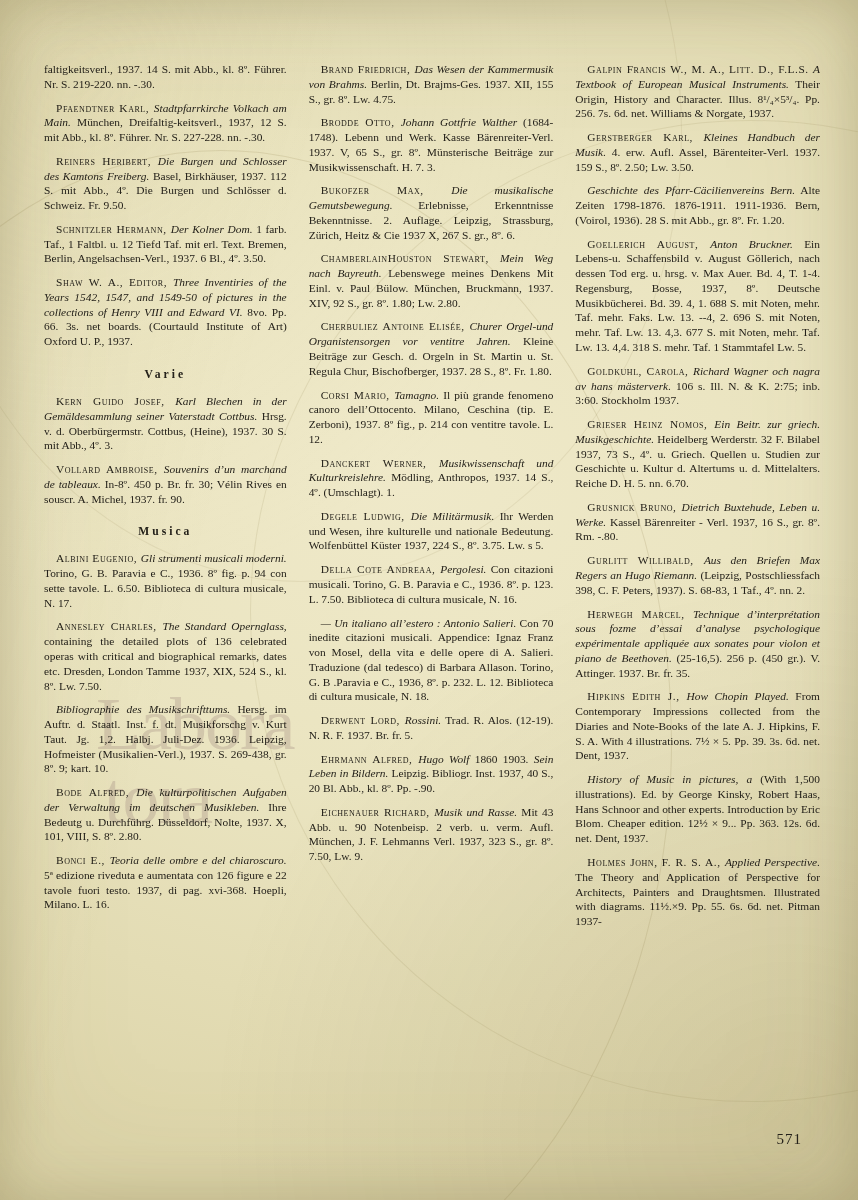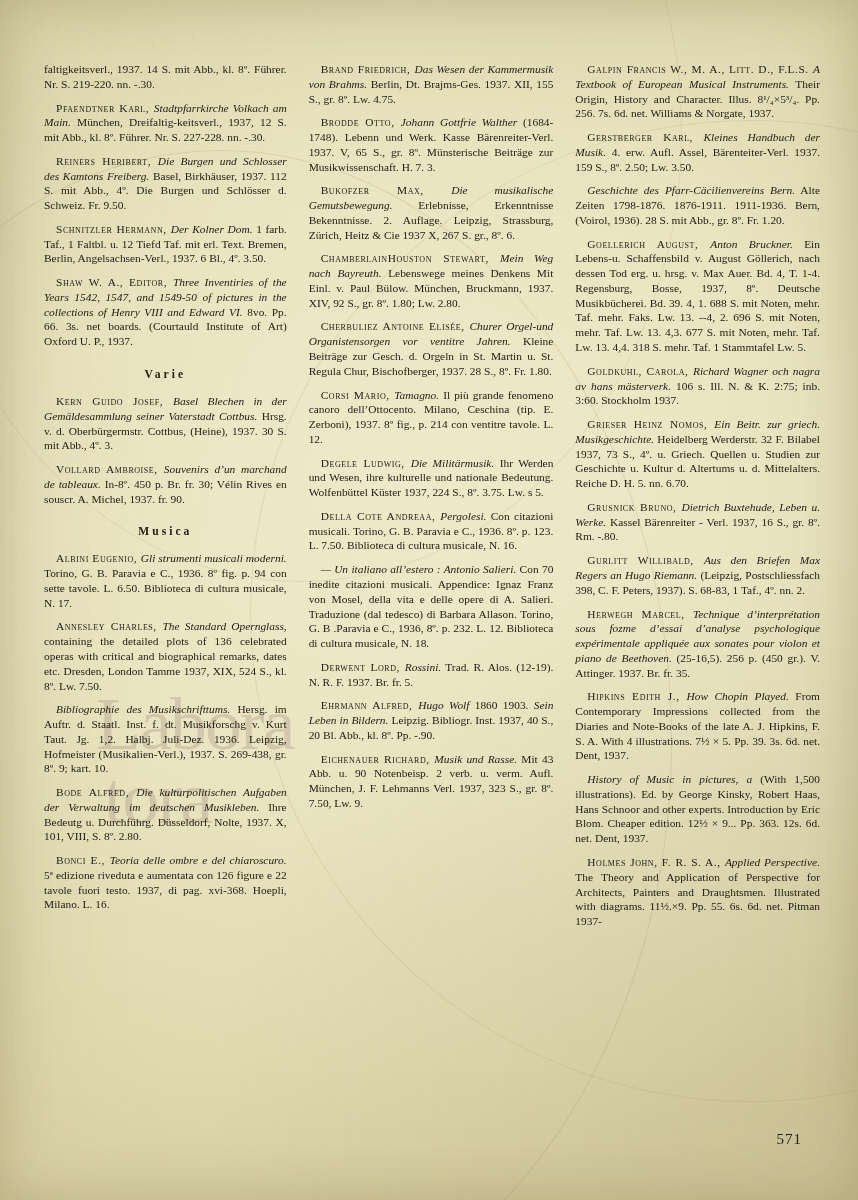--- a/index.html
+++ b/index.html
@@ -132,36 +132,37 @@
   </div>
 
   <div class="columns">
     <div class="col c1">
         <p class="entry nohang"><span>faltigkeitsverl., 1937. 14 S. mit Abb., kl. 8º. Führer. Nr. S. 219-220. nn. -.30.</span></p>
         <p class="entry"><span class="sc">Pfaendtner Karl, </span><span class="it">Stadtpfarrkirche Volkach am Main.</span><span> München, Dreifaltig-keitsverl., 1937, 12 S. mit Abb., kl. 8º. Führer. Nr. S. 227-228. nn. -.30.</span></p>
         <p class="entry"><span class="sc">Reiners Heribert, </span><span class="it">Die Burgen und Schlosser des Kamtons Freiberg.</span><span> Basel, Birkhäuser, 1937. 112 S. mit Abb., 4º. Die Burgen und Schlösser d. Schweiz. Fr. 9.50.</span></p>
         <p class="entry"><span class="sc">Schnitzler Hermann, </span><span class="it">Der Kolner Dom.</span><span> 1 farb. Taf., 1 Faltbl. u. 12 Tiefd Taf. mit erl. Text. Bremen, Berlin, Angelsachsen-Verl., 1937. 6 Bl., 4º. 3.50.</span></p>
         <p class="entry"><span class="sc">Shaw W. A., Editor, </span><span class="it">Three Inventiries of the Years 1542, 1547, and 1549-50 of pictures in the collections of Henry VIII and Edward VI.</span><span> 8vo. Pp. 66. 3s. net boards. (Courtauld Institute of Art) Oxford U. P., 1937.</span></p>
         <div class="section-head">Varie</div>
-        <p class="entry"><span class="sc">Kern Guido Josef, </span><span class="it">Basel Blechen in der Gemäldesammlung seiner Vaterstadt Cottbus.</span><span> Hrsg. v. d. Oberbürgermstr. Cottbus, (Heine), 1937. 30 S. mit Abb., 4º. 3.</span></p>
+        <p class="entry"><span class="sc">Kern Guido Josef, </span><span class="it">Karl Blechen in der Gemäldesammlung seiner Vaterstadt Cottbus.</span><span> Hrsg. v. d. Oberbürgermstr. Cottbus, (Heine), 1937. 30 S. mit Abb., 4º. 3.</span></p>
         <p class="entry"><span class="sc">Vollard Ambroise, </span><span class="it">Souvenirs d’un marchand de tableaux.</span><span> In-8º. 450 p. Br. fr. 30; Vélin Rives en souscr. A. Michel, 1937. fr. 90.</span></p>
         <div class="section-head">Musica</div>
         <p class="entry"><span class="sc">Albini Eugenio, </span><span class="it">Gli strumenti musicali moderni.</span><span> Torino, G. B. Paravia e C., 1936. 8º fig. p. 94 con sette tavole. L. 6.50. Biblioteca di cultura musicale, N. 17.</span></p>
         <p class="entry"><span class="sc">Annesley Charles, </span><span class="it">The Standard Opernglass,</span><span> containing the detailed plots of 136 celebrated operas with critical and biographical remarks, dates etc. Dresden, London Tamme 1937, XIX, 524 S., kl. 8º. Lw. 7.50.</span></p>
         <p class="entry"><span class="it">Bibliographie des Musikschrifttums.</span><span> Hersg. im Auftr. d. Staatl. Inst. f. dt. Musikforschg v. Kurt Taut. Jg. 1,2. Halbj. Juli-Dez. 1936. Leipzig, Hofmeister (Musikalien-Verl.), 1937. S. 269-438, gr. 8º. 9; kart. 10.</span></p>
         <p class="entry"><span class="sc">Bode Alfred, </span><span class="it">Die kulturpolitischen Aufgaben der Verwaltung im deutschen Musikleben.</span><span> Ihre Bedeutg u. Durchführg. Düsseldorf, Nolte, 1937. X, 101, VIII, S. 8º. 2.80.</span></p>
         <p class="entry"><span class="sc">Bonci E., </span><span class="it">Teoria delle ombre e del chiaroscuro.</span><span> 5ª edizione riveduta e aumentata con 126 figure e 22 tavole fuori testo. 1937, di pag. xvi-368. Hoepli, Milano. L. 16.</span></p>
       </div>
     <div class="col c2">
         <p class="entry"><span class="sc">Brand Friedrich, </span><span class="it">Das Wesen der Kammermusik von Brahms.</span><span> Berlin, Dt. Brajms-Ges. 1937. XII, 155 S., gr. 8º. Lw. 4.75.</span></p>
         <p class="entry"><span class="sc">Brodde Otto, </span><span class="it">Johann Gottfrie Walther</span><span> (1684-1748). Lebenn und Werk. Kasse Bärenreiter-Verl. 1937. V, 65 S., gr. 8º. Münsterische Beiträge zur Musikwissenschaft. H. 7. 3.</span></p>
         <p class="entry"><span class="sc">Bukofzer Max, </span><span class="it">Die musikalische Gemutsbewegung.</span><span> Erlebnisse, Erkenntnisse Bekenntnisse. 2. Auflage. Leipzig, Strassburg, Zürich, Heitz &amp; Cie 1937 X, 267 S. gr., 8º. 6.</span></p>
         <p class="entry"><span class="sc">ChamberlainHouston Stewart, </span><span class="it">Mein Weg nach Bayreuth.</span><span> Lebenswege meines Denkens Mit Einl. v. Paul Bülow. München, Bruckmann, 1937. XIV, 92 S., gr. 8º. 1.80; Lw. 2.80.</span></p>
         <p class="entry"><span class="sc">Cherbuliez Antoine Elisée, </span><span class="it">Churer Orgel-und Organistensorgen vor ventitre Jahren.</span><span> Kleine Beiträge zur Gesch. d. Orgeln in St. Martin u. St. Regula Chur, Bischofberger, 1937. 28 S., 8º. Fr. 1.80.</span></p>
         <p class="entry"><span class="sc">Corsi Mario, </span><span class="it">Tamagno.</span><span> Il più grande fenomeno canoro dell’Ottocento. Milano, Ceschina (tip. E. Zerboni), 1937. 8º fig., p. 214 con ventitre tavole. L. 12.</span></p>
+        <p class="entry"><span class="sc">Danckert Werner, </span><span class="it">Musikwissenschaft und Kulturkreislehre.</span><span> Mödling, Anthropos, 1937. 14 S., 4º. (Umschlagt). 1.</span></p>
         <p class="entry"><span class="sc">Degele Ludwig, </span><span class="it">Die Militärmusik.</span><span> Ihr Werden und Wesen, ihre kulturelle und nationale Bedeutung. Wolfenbüttel Küster 1937, 224 S., 8º. 3.75. Lw. s 5.</span></p>
         <p class="entry"><span class="sc">Della Cote Andreaa, </span><span class="it">Pergolesi.</span><span> Con citazioni musicali. Torino, G. B. Paravia e C., 1936. 8º. p. 123. L. 7.50. Biblioteca di cultura musicale, N. 16.</span></p>
         <p class="entry"><span class="it">— Un italiano all’estero : Antonio Salieri.</span><span> Con 70 inedite citazioni musicali. Appendice: Ignaz Franz von Mosel, della vita e delle opere di A. Salieri. Traduzione (dal tedesco) di Barbara Allason. Torino, G. B .Paravia e C., 1936, 8º. p. 232. L. 12. Biblioteca di cultura musicale, N. 18.</span></p>
         <p class="entry"><span class="sc">Derwent Lord, </span><span class="it">Rossini.</span><span> Trad. R. Alos. (12-19). N. R. F. 1937. Br. fr. 5.</span></p>
         <p class="entry"><span class="sc">Ehrmann Alfred, </span><span class="it">Hugo Wolf</span><span> 1860 1903. <i>Sein Leben in Bildern.</i> Leipzig. Bibliogr. Inst. 1937, 40 S., 20 Bl. Abb., kl. 8º. Pp. -.90.</span></p>
         <p class="entry"><span class="sc">Eichenauer Richard, </span><span class="it">Musik und Rasse.</span><span> Mit 43 Abb. u. 90 Notenbeisp. 2 verb. u. verm. Aufl. München, J. F. Lehmanns Verl. 1937, 323 S., gr. 8º. 7.50, Lw. 9.</span></p>
       </div>
     <div class="col c3">
         <p class="entry"><span class="sc">Galpin Francis W., M. A., Litt. D., F.L.S. </span><span class="it">A Textbook of European Musical Instruments.</span><span> Their Origin, History and Character. Illus. 8¹/₄×5³/₄. Pp. 256. 7s. 6d. net. Williams &amp; Norgate, 1937.</span></p>
         <p class="entry"><span class="sc">Gerstberger Karl, </span><span class="it">Kleines Handbuch der Musik.</span><span> 4. erw. Aufl. Assel, Bärenteiter-Verl. 1937. 159 S., 8º. 2.50; Lw. 3.50.</span></p>

